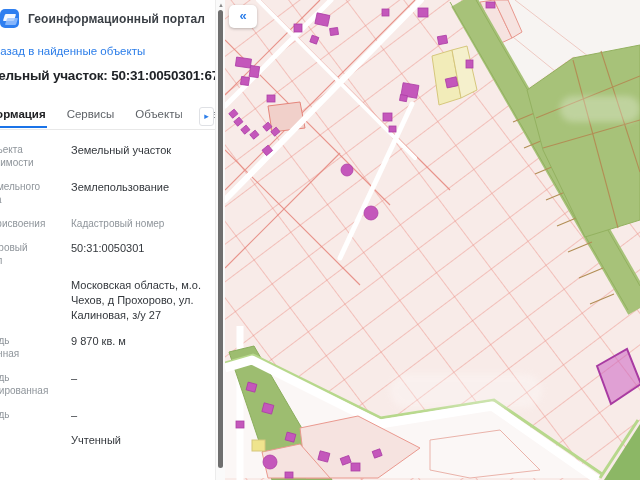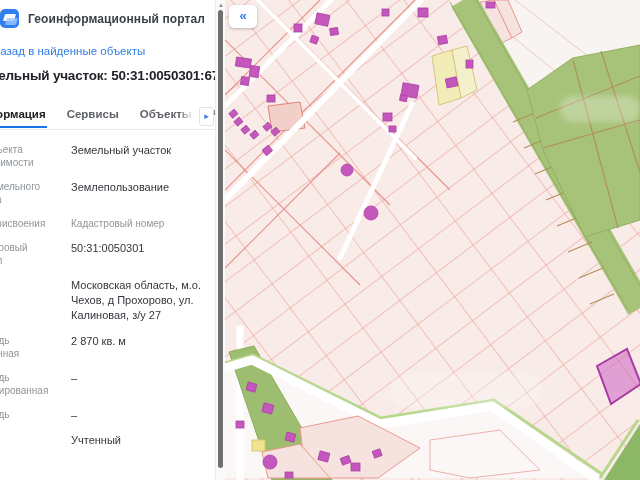--- a/index.html
+++ b/index.html
@@ -30,21 +30,21 @@
   .back-link{
     display:block;margin:17px 0 0 -8px;font-size:11.5px;color:#2b7de9;
     text-decoration:none;white-space:nowrap;cursor:pointer;
   }
   .obj-title{
     margin:11px 0 0 -27px;font-size:13.5px;font-weight:700;color:#202327;
     white-space:nowrap;letter-spacing:-.2px;
   }
   .tabs-wrap{position:relative;margin-top:22px;height:24px;border-bottom:1px solid #e8e8e8;overflow:hidden;}
   .tabs{display:flex;gap:19px;margin-left:-30px;white-space:nowrap;height:24px;align-items:flex-start;}
-  .tab{font-size:11.5px;color:#5f6368;padding:3px 1px 6px;cursor:pointer;position:relative;flex:0 0 auto;font-weight:bold;}
+  .tab{font-size:11.5px;color:#5f6368;padding:3px 1px 6px;cursor:pointer;position:relative;flex:0 0 auto;}
   .tab.active{color:#202124;font-weight:600;border-bottom:2.5px solid #1a73e8;}
   .tabs-fade{
     position:absolute;right:10px;top:0;width:26px;height:24px;
     background:linear-gradient(90deg,rgba(255,255,255,0),#fff 55%);
     pointer-events:none;
   }
   .tabs-more{
     position:absolute;right:1px;top:2px;width:13px;height:17px;
     background:#fff;border:1px solid #dfe1e5;border-radius:3px;
     color:#2b7de9;font-size:9px;line-height:16px;text-align:center;cursor:pointer;
@@ -101,21 +101,21 @@
     <div class="f-value">Земельный участок</div>
     <div class="f-label">Вид земельного участка</div>
     <div class="f-value">Землепользование</div>
     <div class="f-label">Дата присвоения</div>
     <div class="f-label">Кадастровый номер</div>
     <div class="f-label">Кадастровый квартал</div>
     <div class="f-value">50:31:0050301</div>
     <div class="f-label">Адрес</div>
     <div class="f-value">Московская область, м.о. Чехов, д Прохорово, ул. Калиновая, з/у 27</div>
     <div class="f-label">Площадь уточненная</div>
-    <div class="f-value">2 870 кв. м</div>
+    <div class="f-value">9 870 кв. м</div>
     <div class="f-label">Площадь декларированная</div>
     <div class="f-value">–</div>
     <div class="f-label">Площадь</div>
     <div class="f-value">–</div>
     <div class="f-label">Статус</div>
     <div class="f-value">Учтенный</div>
 
   </div>
 </div>
 

